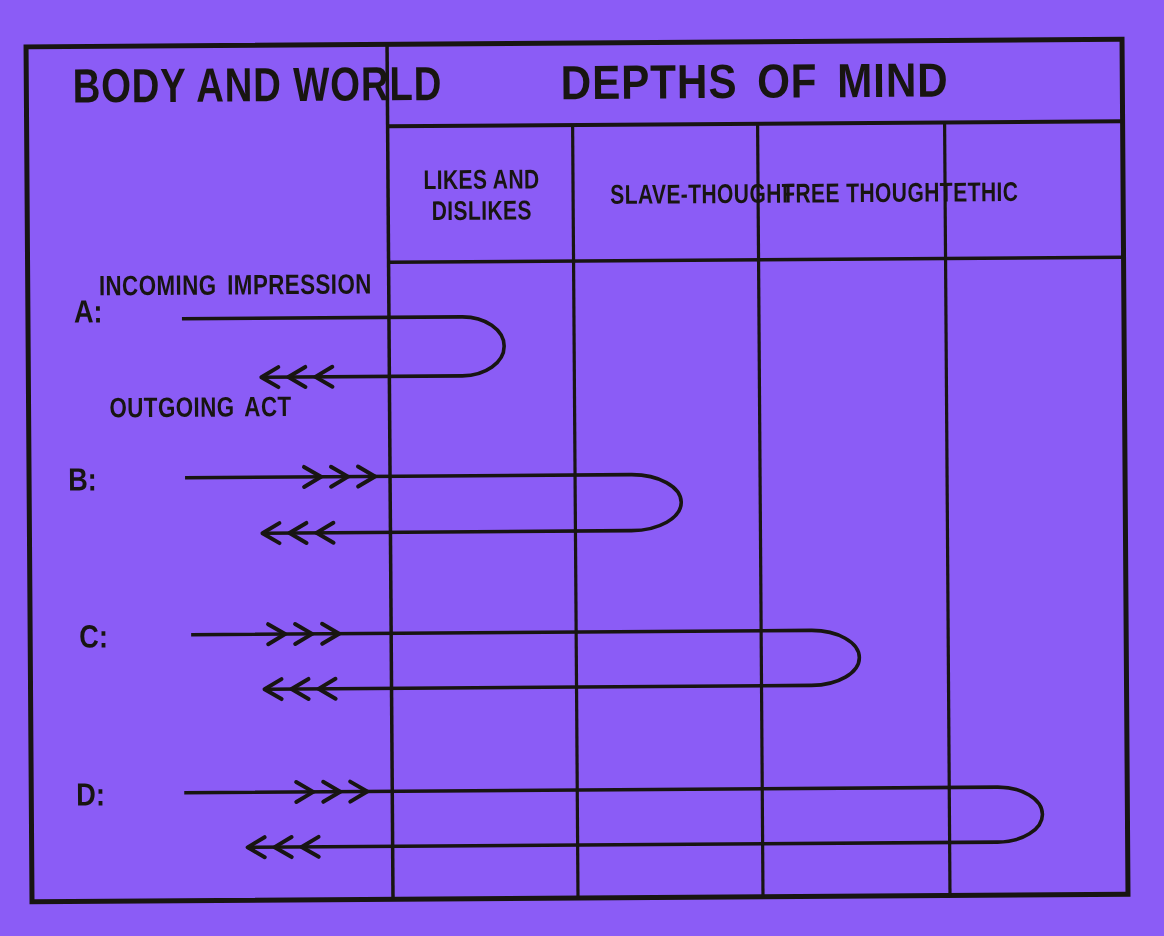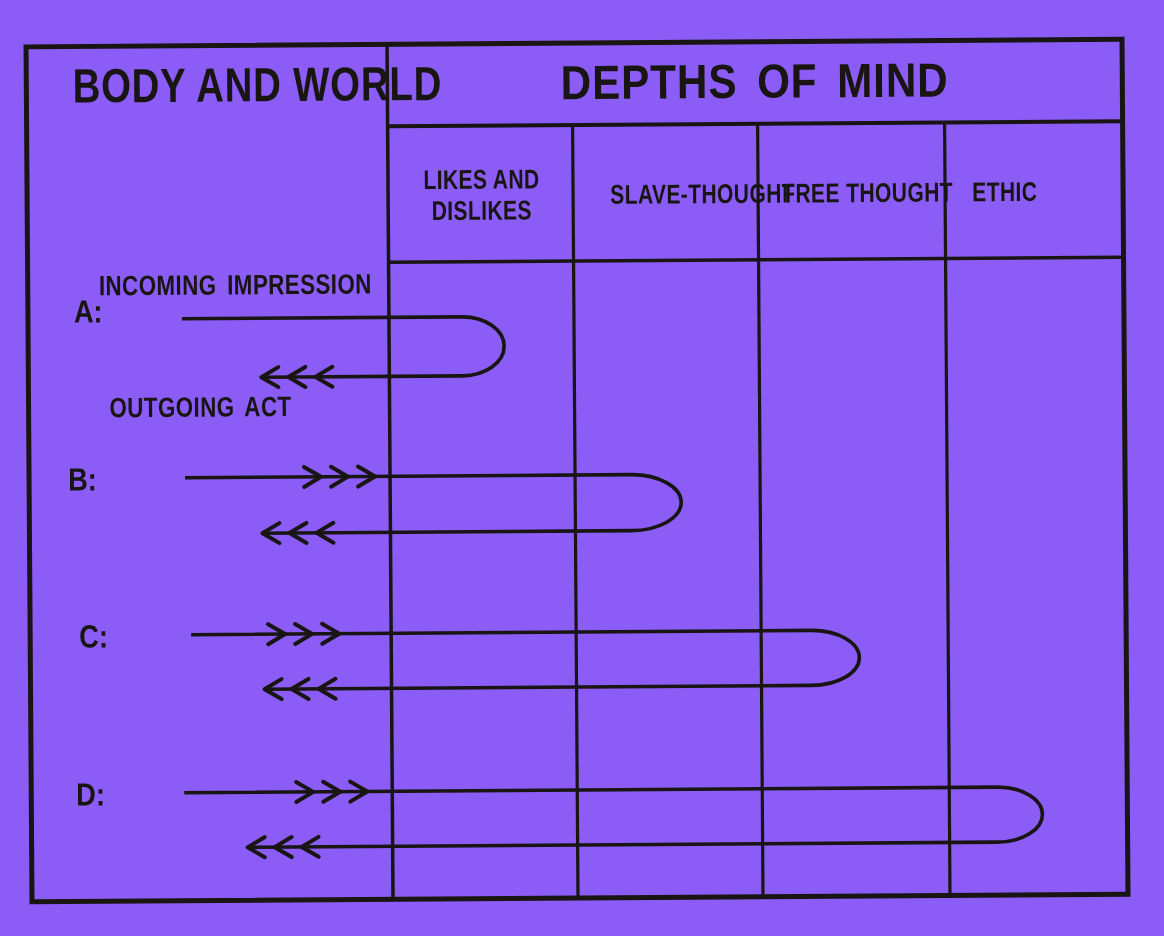--- a/index.html
+++ b/index.html
@@ -52,21 +52,21 @@
   .annot { font-size: 28px; letter-spacing: 0.5px; }
   .annot > span { transform: scaleX(0.80); transform-origin: 50% 50%; word-spacing: 5px; }
   .rowlabel { font-size: 32px; text-align: left; }
   .rowlabel > span { transform: scaleX(0.85); transform-origin: 0 50%; }
 
   #title-left    { left: 29px;  top: 57px;  width: 361px; }
   #title-right   { left: 390px; top: 57px;  width: 735px; }
   #col-likes     { left: 392px; top: 164px; width: 183px; }
   #col-slave     { left: 577px; top: 181px; width: 183px; padding-left: 9px; }
   #col-free      { left: 760px; top: 181px; width: 187px; }
-  #col-ethic     { left: 918px; top: 181px; width: 178px; }
+  #col-ethic     { left: 899px; top: 181px; width: 178px; }
   #label-incoming{ left: 37px;  top: 268px; width: 400px; }
   #label-outgoing{ left: 1px;   top: 390px; width: 400px; }
   #row-a-label   { left: 75px;  top: 291px; }
   #row-b-label   { left: 68px;  top: 459px; }
   #row-c-label   { left: 78px;  top: 616px; }
   #row-d-label   { left: 74px;  top: 774px; }
 </style>
 </head>
 <body>
 

